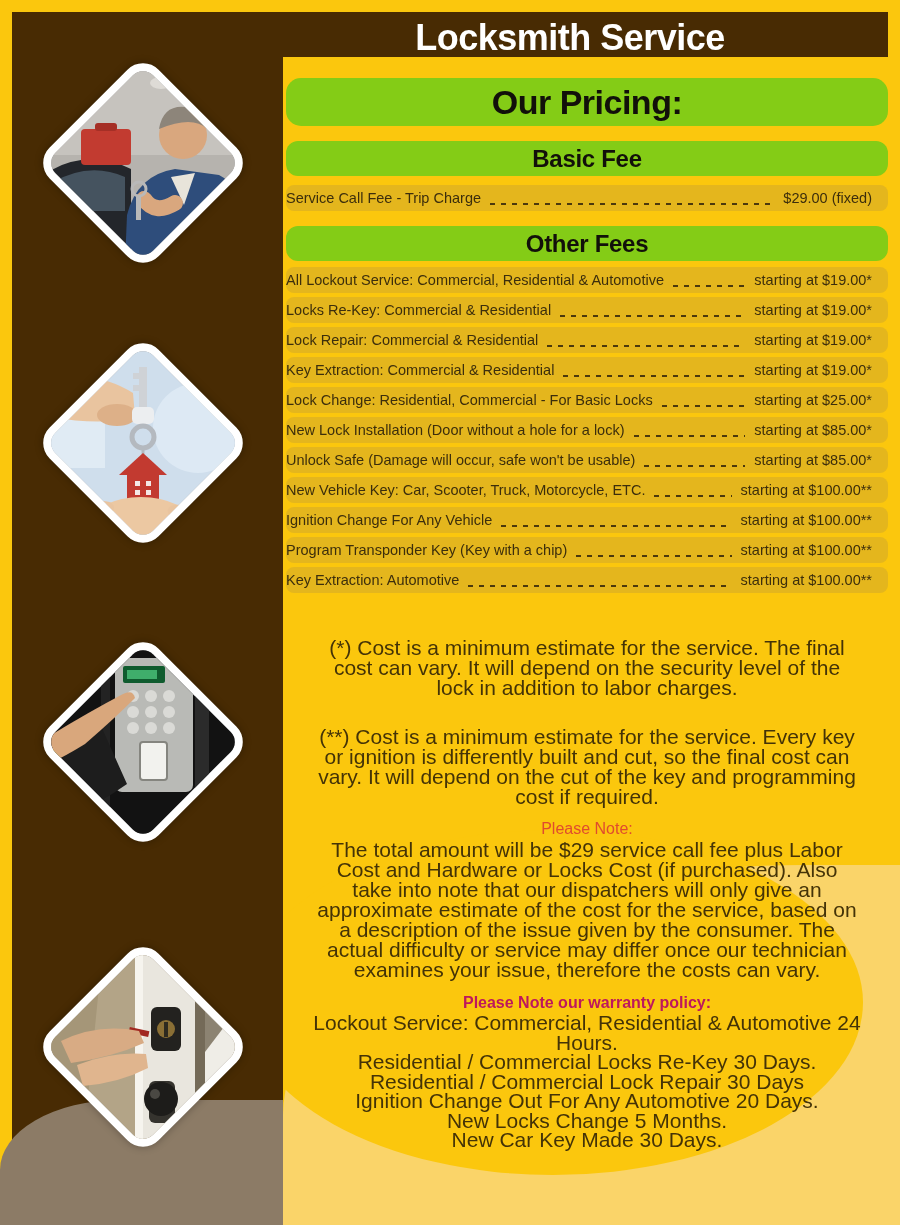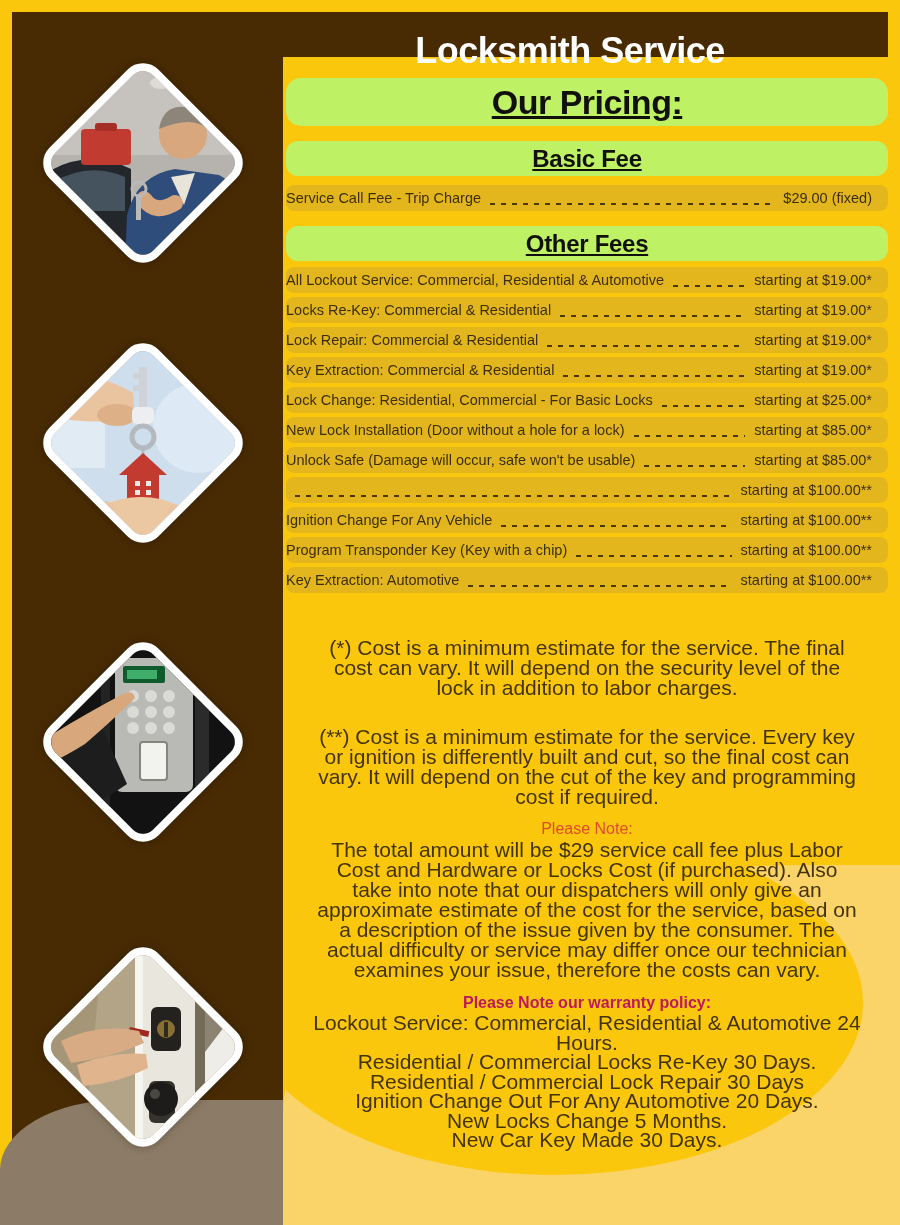--- a/index.html
+++ b/index.html
@@ -2,21 +2,21 @@
 <html><head>
 <meta charset="utf-8">
 <style>
   html,body{margin:0;padding:0;background:#777;}
   .page{position:relative;width:900px;height:1225px;overflow:hidden;
         background:#FBC70D;font-family:"Liberation Sans",sans-serif;}
 
   
   .sidebar{position:absolute;left:12px;top:12px;width:271px;height:1213px;background:#482B03;}
   .top-banner{position:absolute;left:12px;top:12px;width:876px;height:45px;background:#482B03;}
-  .banner-title-wrap{position:absolute;left:250px;top:28px;width:640px;height:45px;
+  .banner-title-wrap{position:absolute;left:250px;top:15px;width:640px;height:45px;
         display:flex;align-items:center;justify-content:center;}
   .banner-title{color:#FFFFFF;font-size:36px;font-weight:900;letter-spacing:-0.5px;}
 
   .deco-clip{position:absolute;left:283px;top:57px;width:617px;height:1168px;overflow:hidden;}
   .pale-blob{position:absolute;right:0;bottom:0;width:617px;height:360px;background:#FAD469;
         border-top-left-radius:520px 250px;}
   .warranty-blob{position:absolute;left:-40px;top:773px;width:620px;height:345px;
         border-radius:50%;background:#FBC70D;}
   .taupe-blob{position:absolute;left:0;bottom:0;width:283px;height:125px;background:#8C7B66;
         border-top-left-radius:120px 70px;}
@@ -26,22 +26,22 @@
         border:8px solid #fff;border-radius:22px;overflow:hidden;
         box-shadow:0 0 8px rgba(0,0,0,.30);background:#999;}
   .diamond .inner{position:absolute;left:50%;top:50%;width:200px;height:200px;
         margin:-100px 0 0 -100px;transform:rotate(-45deg);}
   .d1{left:66px;top:86px;}  .d2{left:66px;top:366px;}
   .d3{left:66px;top:665px;} .d4{left:66px;top:970px;}
   .inner svg{display:block;width:200px;height:200px;}
 
   
   .main-col{position:absolute;left:286px;top:0;width:602px;height:1225px;}
-  .bar{position:absolute;left:0;width:602px;background:#bef264;display:flex;
-        align-items:center;justify-content:center;color:#12100A;text-decoration:underline;}
+  .bar{position:absolute;left:0;width:602px;background:#84cc16;display:flex;
+        align-items:center;justify-content:center;color:#12100A;}
   .bar-pricing{top:78px;height:48px;border-radius:15px;font-size:34px;font-weight:900;letter-spacing:-0.5px;}
   .bar-heading{height:35px;border-radius:12px;font-size:24px;font-weight:900;letter-spacing:-0.3px;}
   .bar-basic{top:141px;} .bar-other{top:226px;}
 
   .fee-row{position:absolute;left:0;width:602px;height:26px;background:#E4B61D;border-radius:8px;
         display:flex;align-items:center;color:#3C2E0C;font-size:14.5px;}
   .fee-label{white-space:nowrap;}
   .fee-price{padding-right:16px;white-space:nowrap;}
   .leader{flex:1;height:2px;margin:0 9px;align-self:center;margin-top:12px;
         background:repeating-linear-gradient(90deg,#4b390d 0 5px,transparent 5px 11px);}
@@ -218,20 +218,21 @@
       <span class="fee-label">New Lock Installation (Door without a hole for a lock)</span>
       <span class="leader"></span>
       <span class="fee-price">starting at $85.00*</span>
     </div>
     <div class="fee-row" style="top:447px">
       <span class="fee-label">Unlock Safe (Damage will occur, safe won't be usable)</span>
       <span class="leader"></span>
       <span class="fee-price">starting at $85.00*</span>
     </div>
     <div class="fee-row" style="top:477px">
+      <span class="fee-label">New Vehicle Key: Car, Scooter, Truck, Motorcycle, ETC.</span>
       <span class="leader"></span>
       <span class="fee-price">starting at $100.00**</span>
     </div>
     <div class="fee-row" style="top:507px">
       <span class="fee-label">Ignition Change For Any Vehicle</span>
       <span class="leader"></span>
       <span class="fee-price">starting at $100.00**</span>
     </div>
     <div class="fee-row" style="top:537px">
       <span class="fee-label">Program Transponder Key (Key with a chip)</span>

